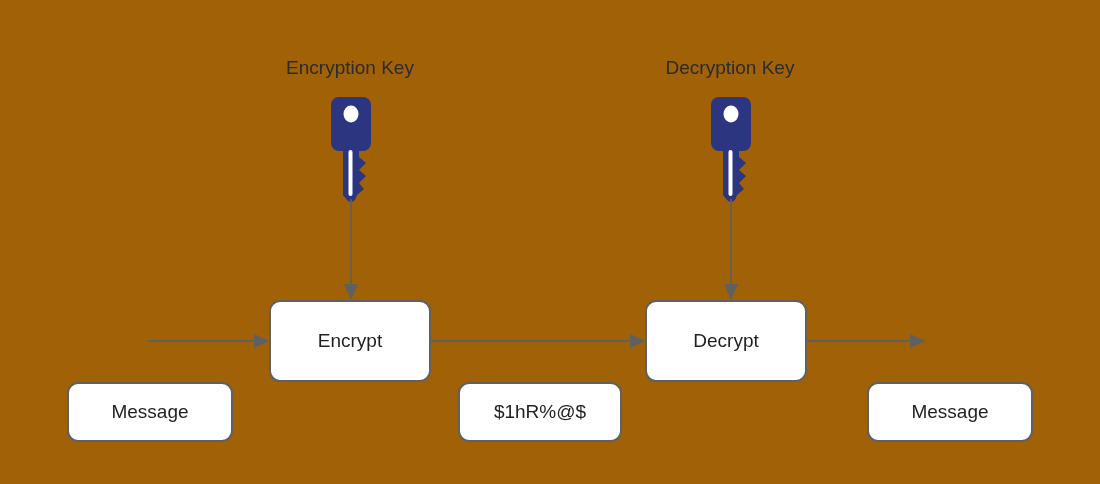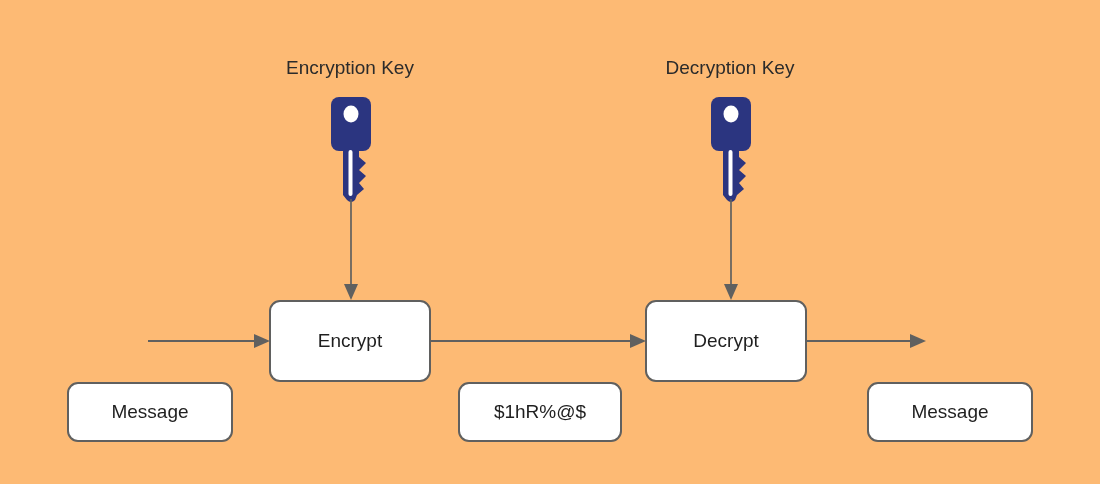--- a/index.html
+++ b/index.html
@@ -7,21 +7,21 @@
     padding: 0;
     background: #ffffff;
   }
   body {
     font-family: "Liberation Sans", sans-serif;
   }
   #diagram-canvas {
     position: relative;
     width: 1100px;
     height: 484px;
-    background: #fdba74;
+    background: #a16207;
     overflow: hidden;
   }
   svg.diagram-svg {
     position: absolute;
     top: 0;
     left: 0;
     width: 1100px;
     height: 484px;
     display: block;
   }

